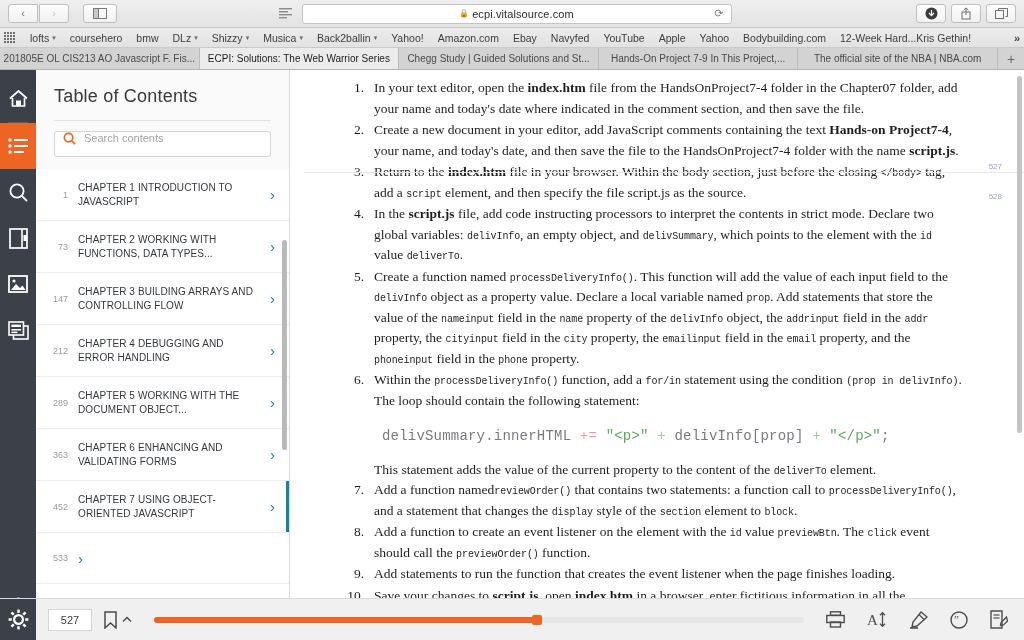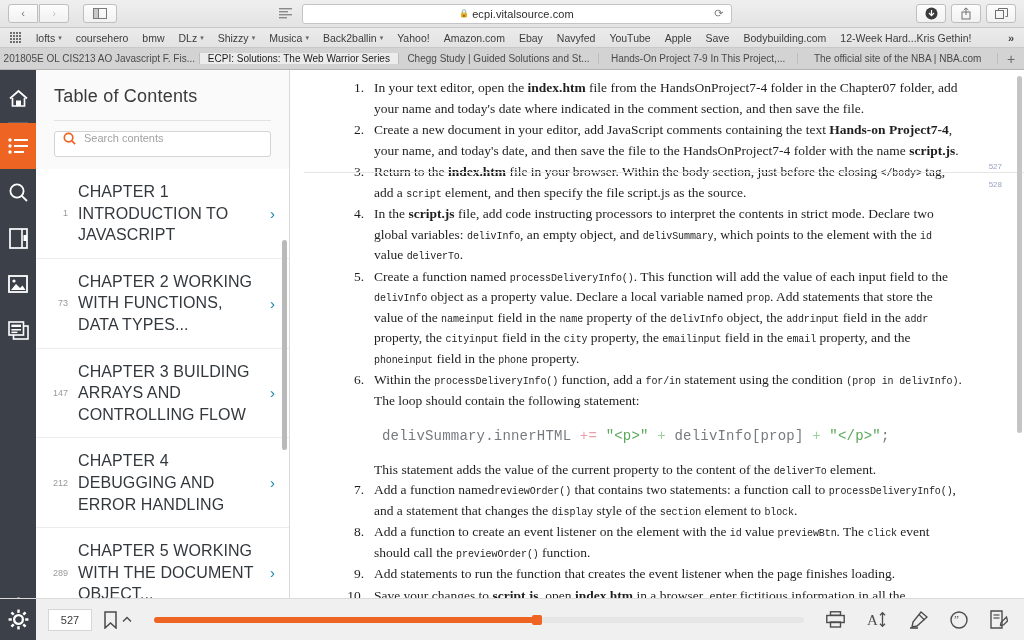--- a/index.html
+++ b/index.html
@@ -39,35 +39,35 @@
     display: flex; align-items: center; justify-content: center;
     position: relative;
   }
   .url-text { font-size: 11px; color: #2b2b2b; letter-spacing: .1px; }
   .lock-icon { font-size: 8px; color: #555; margin-right: 3px; }
   .reload-icon { position: absolute; right: 7px; color: #767676; font-size: 11px; }
   .nav-right { display: flex; gap: 5px; }
   
   .bookmarks-bar {
     height: 20px; display: flex; align-items: center;
-    padding: 0 6px; gap: 0px;
+    padding: 0 0; gap: 0px;
     background: linear-gradient(#ececec,#e2e2e2);
     border-bottom: 1px solid #c9c9c9;
     font-size: 10.5px; color: #3d3d3d; white-space: nowrap; overflow: hidden;
   }
   .bm { padding: 0 7px; display: inline-flex; align-items: center; gap: 3px; }
   .bm .caret { font-size: 7px; color: #666; }
   .grid-icon {
     display: inline-grid; grid-template-columns: repeat(4, 2px);
     grid-template-rows: repeat(4, 2px); gap: 1px; margin: 0 8px 0 4px;
   }
   .grid-icon i { background: #6e6e6e; width: 2px; height: 2px; display:block; }
   .bm-overflow { margin-left: auto; padding-right: 4px; color: #444; font-size: 11px; font-weight: bold;}
   
-  .tab-bar { height: 22px; display: flex; background: #d3d3d3; border-bottom: 1px solid #b4b4b4; align-items: center; }
+  .tab-bar { height: 22px; display: flex; background: #d3d3d3; border-bottom: 1px solid #b4b4b4; }
   .tab {
     flex: 1; display: flex; align-items: center; justify-content: center;
     font-size: 10px; color: #4a4a4a;
     border-right: 1px solid #bdbdbd;
     overflow: hidden; white-space: nowrap; padding: 0 6px;
     background: #d3d3d3;
   }
   .tab.active { background: #ececec; color: #1c1c1c; }
   .tab-add { width: 26px; display: flex; align-items: center; justify-content: center;
              font-size: 14px; color: #6a6a6a; background: #d3d3d3; }
@@ -101,21 +101,21 @@
   .toc-list { flex: 1; overflow: hidden; position: relative; background: #fff; }
   .toc-item {
     display: flex; align-items: center; gap: 10px;
     padding: 12px 14px 12px 10px; border-bottom: 1px solid #ededed;
     position: relative; min-height: 51px;
   }
   .toc-item.current::after {
     content:""; position:absolute; right:0; top:0; bottom:0; width:3px; background:#1184a8;
   }
   .toc-page { width: 22px; font-size: 9px; color: #9a9a9a; text-align: right; flex-shrink: 0; }
-  .toc-label { flex: 1; font-size: 16px; color: #33383d; line-height: 1.35; letter-spacing:.1px; }
+  .toc-label { flex: 1; font-size: 10px; color: #33383d; line-height: 1.35; letter-spacing:.1px; }
   .toc-chev { color: #1184a8; font-size: 15px; flex-shrink: 0; }
   .toc-scrollbar {
     position: absolute; right: 2px; top: 118px; width: 5px; height: 390px;
     background: transparent;
   }
   .toc-scrollbar i { display:block; position:absolute; top: 52px; width:5px; height:210px;
                      background:#b9b9b9; border-radius:3px; }
   
   .reader { flex: 1; background: #fff; position: relative; overflow: hidden; }
   .page-content {
@@ -281,21 +281,21 @@
           <span>Amazon.com</span>
         </span><span class="bm">
           <span>Ebay</span>
         </span><span class="bm">
           <span>Navyfed</span>
         </span><span class="bm">
           <span>YouTube</span>
         </span><span class="bm">
           <span>Apple</span>
         </span><span class="bm">
-          <span>Save</span>
+          <span>Yahoo</span>
         </span><span class="bm">
           <span>Bodybuilding.com</span>
         </span><span class="bm">
           <span>12-Week Hard...Kris Gethin!</span>
         </span></span>
     <span class="bm-overflow">»</span>
   </div>
 
   <div class="tab-bar" id="tab-host">
       <div class="tab">
@@ -460,21 +460,21 @@
           <div class="note-after"><span>This statement adds the value of the current property to the content of the </span><span class="code">deliverTo</span><span> element.</span></div>
           <li><span>Add a function named</span><span class="code">reviewOrder()</span><span> that contains two statements: a function call to </span><span class="code">processDeliveryInfo()</span><span>, and a statement that changes the </span><span class="code">display</span><span> style of the </span><span class="code">section</span><span> element to </span><span class="code">block</span><span>.</span></li>
           <li><span>Add a function to create an event listener on the element with the </span><span class="code">id</span><span> value </span><span class="code">previewBtn</span><span>. The </span><span class="code">click</span><span> event should call the </span><span class="code">previewOrder()</span><span> function.</span></li>
           <li><span>Add statements to run the function that creates the event listener when the page finishes loading.</span></li>
           <li><span>Save your changes to </span><span class="b">script.js</span><span>, open </span><span class="b">index.htm</span><span> in a browser, enter fictitious information in all the</span></li>
         </ol>
       </div>
 
     <div class="pagerule" style="top:102px"></div>
     <span class="pagemark" style="top:92px">527</span>
-    <span class="pagemark" style="top:110px">528</span>
+    <span class="pagemark" style="top:122px">528</span>
 
     <div class="scroll-down">
       <svg width="13" height="8" viewBox="0 0 13 8">
         <path d="M1 1 L6.5 6.5 L12 1" fill="none" stroke="#4e4e4e" stroke-width="2"></path>
       </svg>
     </div>
     <div class="reader-scrollbar">
         <i></i>
       </div>
   </div>

